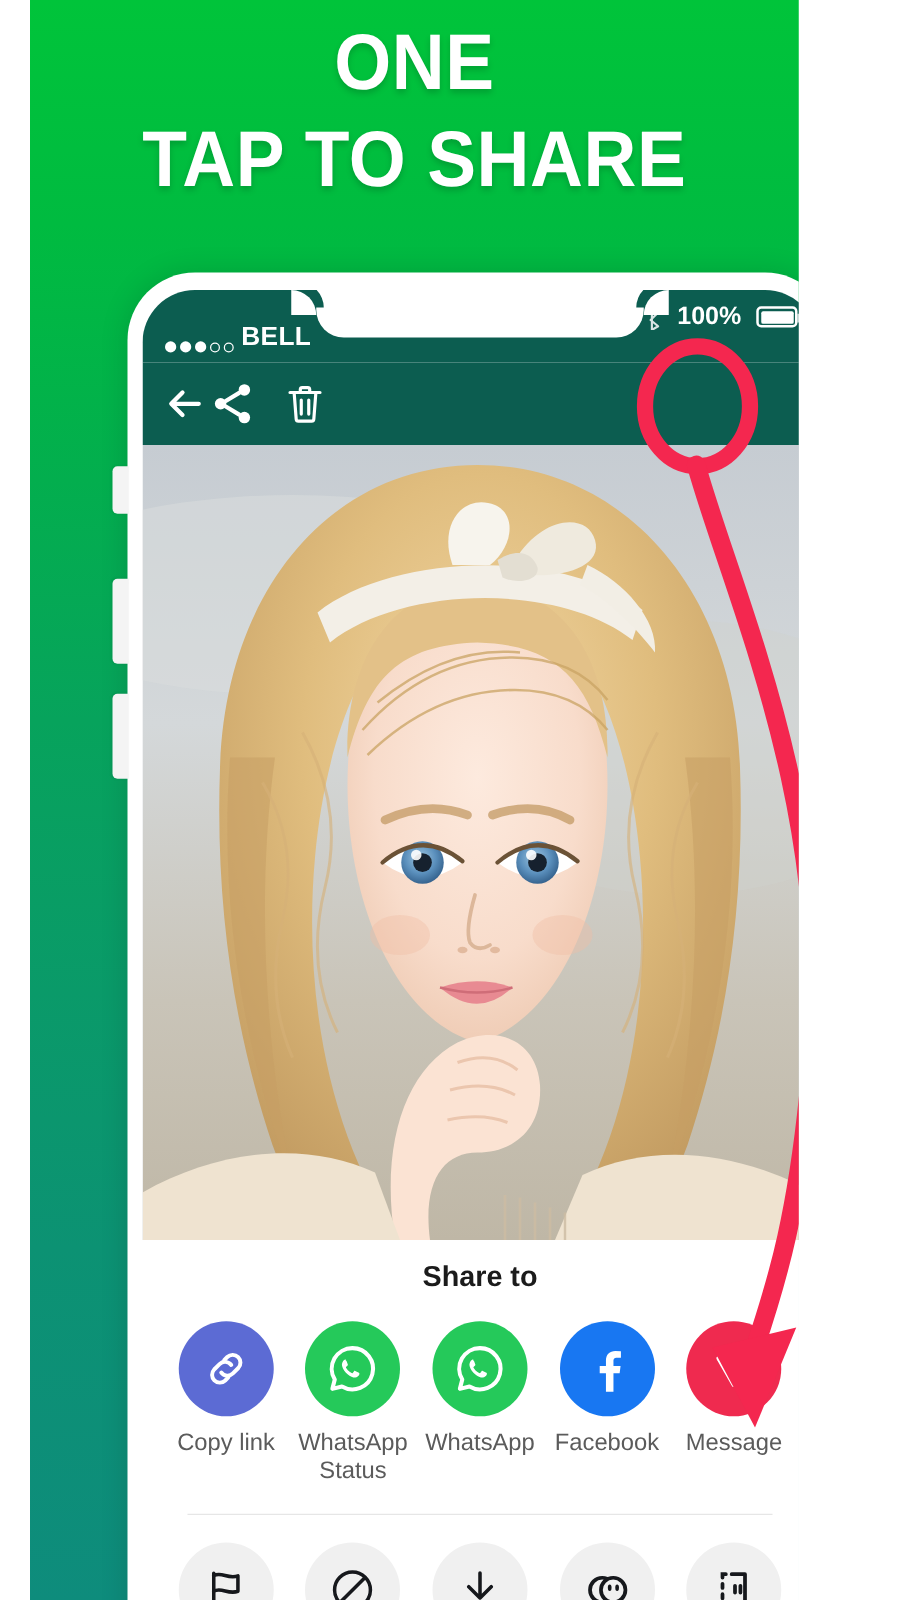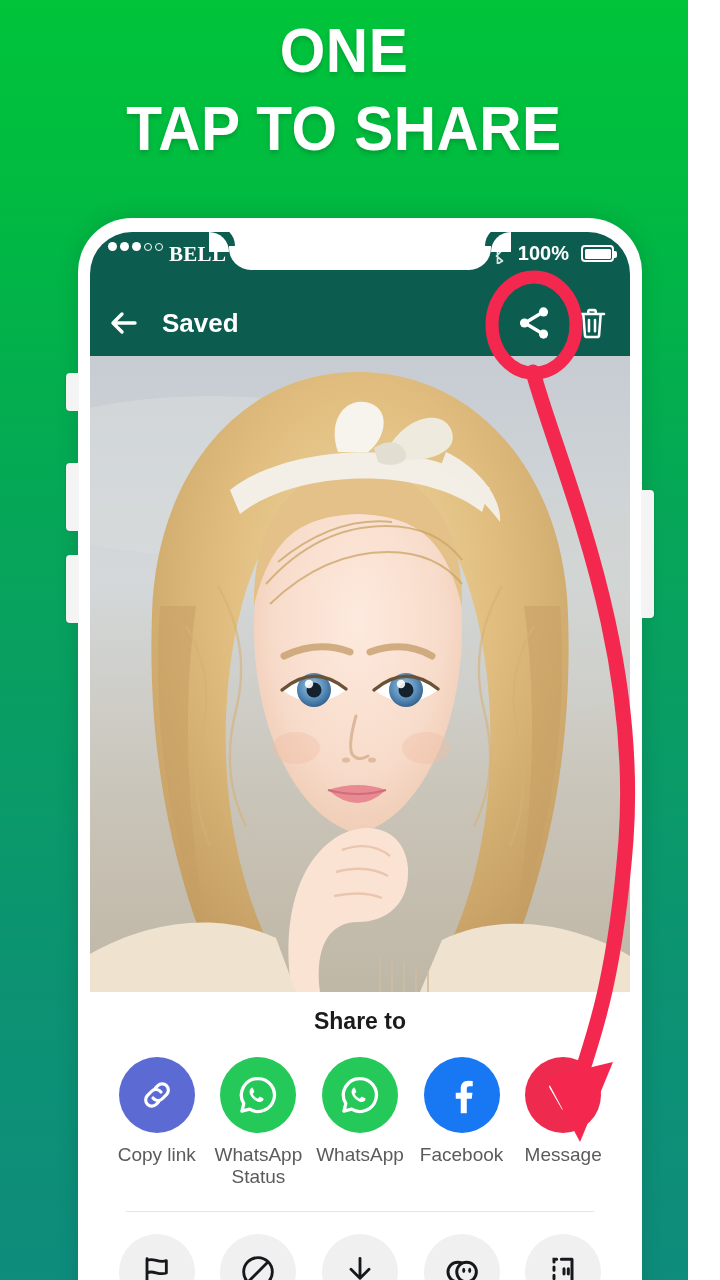--- a/index.html
+++ b/index.html
@@ -3,30 +3,31 @@
 <meta charset="utf-8">
 <style>
   * { box-sizing: border-box; margin: 0; padding: 0; }
   html, body {
     width: 720px; height: 1280px;
     overflow: hidden;
     font-family: "Liberation Sans", sans-serif;
   }
   .screen {
     position: relative;
-    width: 688px; height: 1280px;
+    width: 615px; height: 1280px;
     background: linear-gradient(180deg,
         #00c43a 0%,
         #00bb40 14%,
         #03ae4e 30%,
         #07a35c 45%,
         #0a9a69 62%,
         #0c9273 78%,
         #0e8c7c 100%);
     overflow: hidden;
+    margin-left: 24px;
   }
 
   
   .promo {
     position: absolute;
     top: 20px; left: 0; right: 0;
     text-align: center;
     color: #ffffff;
     font-weight: bold;
     letter-spacing: 0.5px;
@@ -118,22 +119,22 @@
   .notch-cut::after {
     content: "";
     position: absolute;
     top: 0;
     width: 20px; height: 20px;
     background: #ffffff;
   }
   .notch-cut::before { left: -20px; border-top-right-radius: 20px; box-shadow: 6px -6px 0 0 #0c5d50; }
   .notch-cut::after  { right: -20px; border-top-left-radius: 20px; box-shadow: -6px -6px 0 0 #0c5d50; }
   .sb-left {
-    position: absolute; left: 18px; top: 10px;
-    display: flex; align-items: flex-start; gap: 6px; font-family: Liberation Serif, serif;
+    position: absolute; left: 18px; top: 26px;
+    display: flex; align-items: flex-end; gap: 6px;
   }
   .dots { display: flex; align-items: center; gap: 3px; }
   .dot { width: 9px; height: 9px; border-radius: 50%; background: #fff; }
   .dot.hollow { background: transparent; border: 1.6px solid #fff; width: 8px; height: 8px; }
   .carrier { font-size: 21px; font-weight: bold; letter-spacing: .3px; }
   .sb-right {
     position: absolute; right: 16px; top: 10px;
     display: flex; align-items: center; gap: 12px;
   }
   .bt-icon { width: 13px; height: 20px; opacity: .85; }
@@ -293,21 +294,20 @@
           <span class="batt">
             <span class="batt-fill"></span>
           </span>
         </div>
       </div>
 
       <div class="appbar">
         <svg class="back-arrow" viewBox="0 0 32 32">
           <path d="M27 16 H6 M14 7 L5 16 L14 25" fill="none" stroke="#ffffff" stroke-width="3.4" stroke-linecap="round" stroke-linejoin="round"></path>
         </svg>
-        <span class="appbar-title">Saved</span>
 
         <span class="appbar-action">
           <svg width="38" height="38" viewBox="0 0 24 24">
             <circle cx="18" cy="5" r="2.9" fill="#ffffff"></circle>
             <circle cx="6" cy="12" r="2.9" fill="#ffffff"></circle>
             <circle cx="18" cy="19" r="2.9" fill="#ffffff"></circle>
             <path d="M8.6 10.6 L15.4 6.5 M8.6 13.4 L15.4 17.5" stroke="#ffffff" stroke-width="2.1" stroke-linecap="round"></path>
           </svg>
         </span>
 

